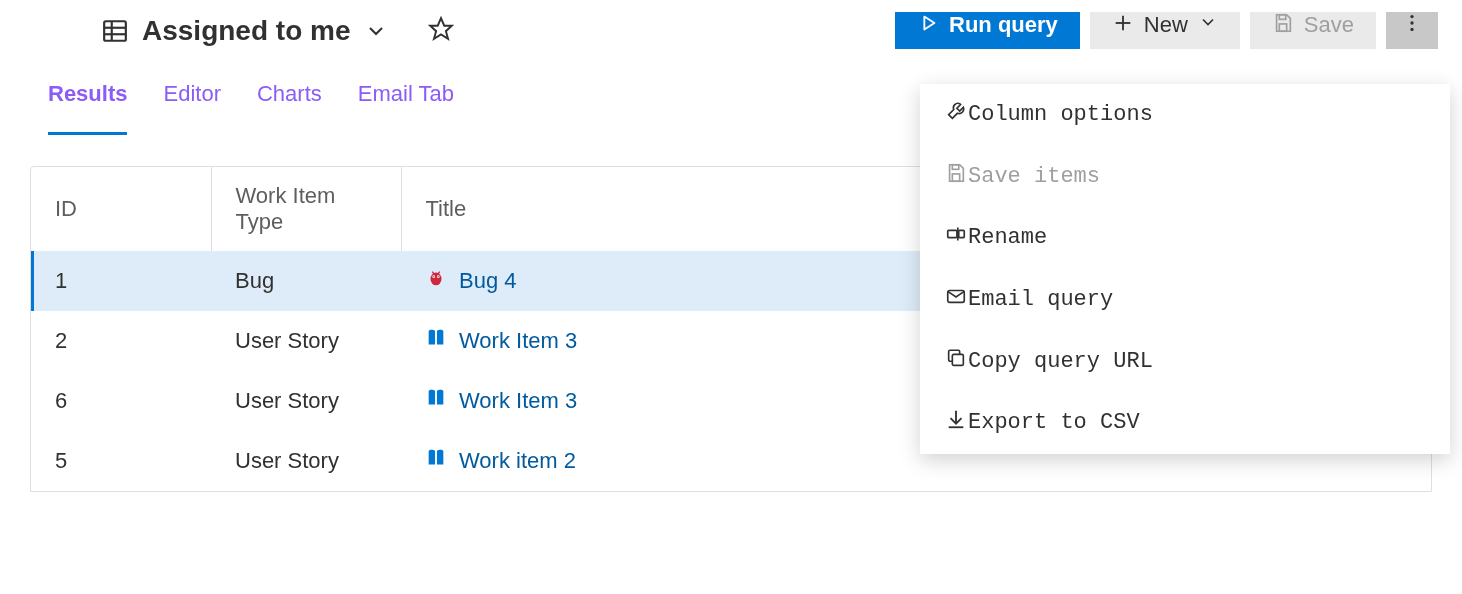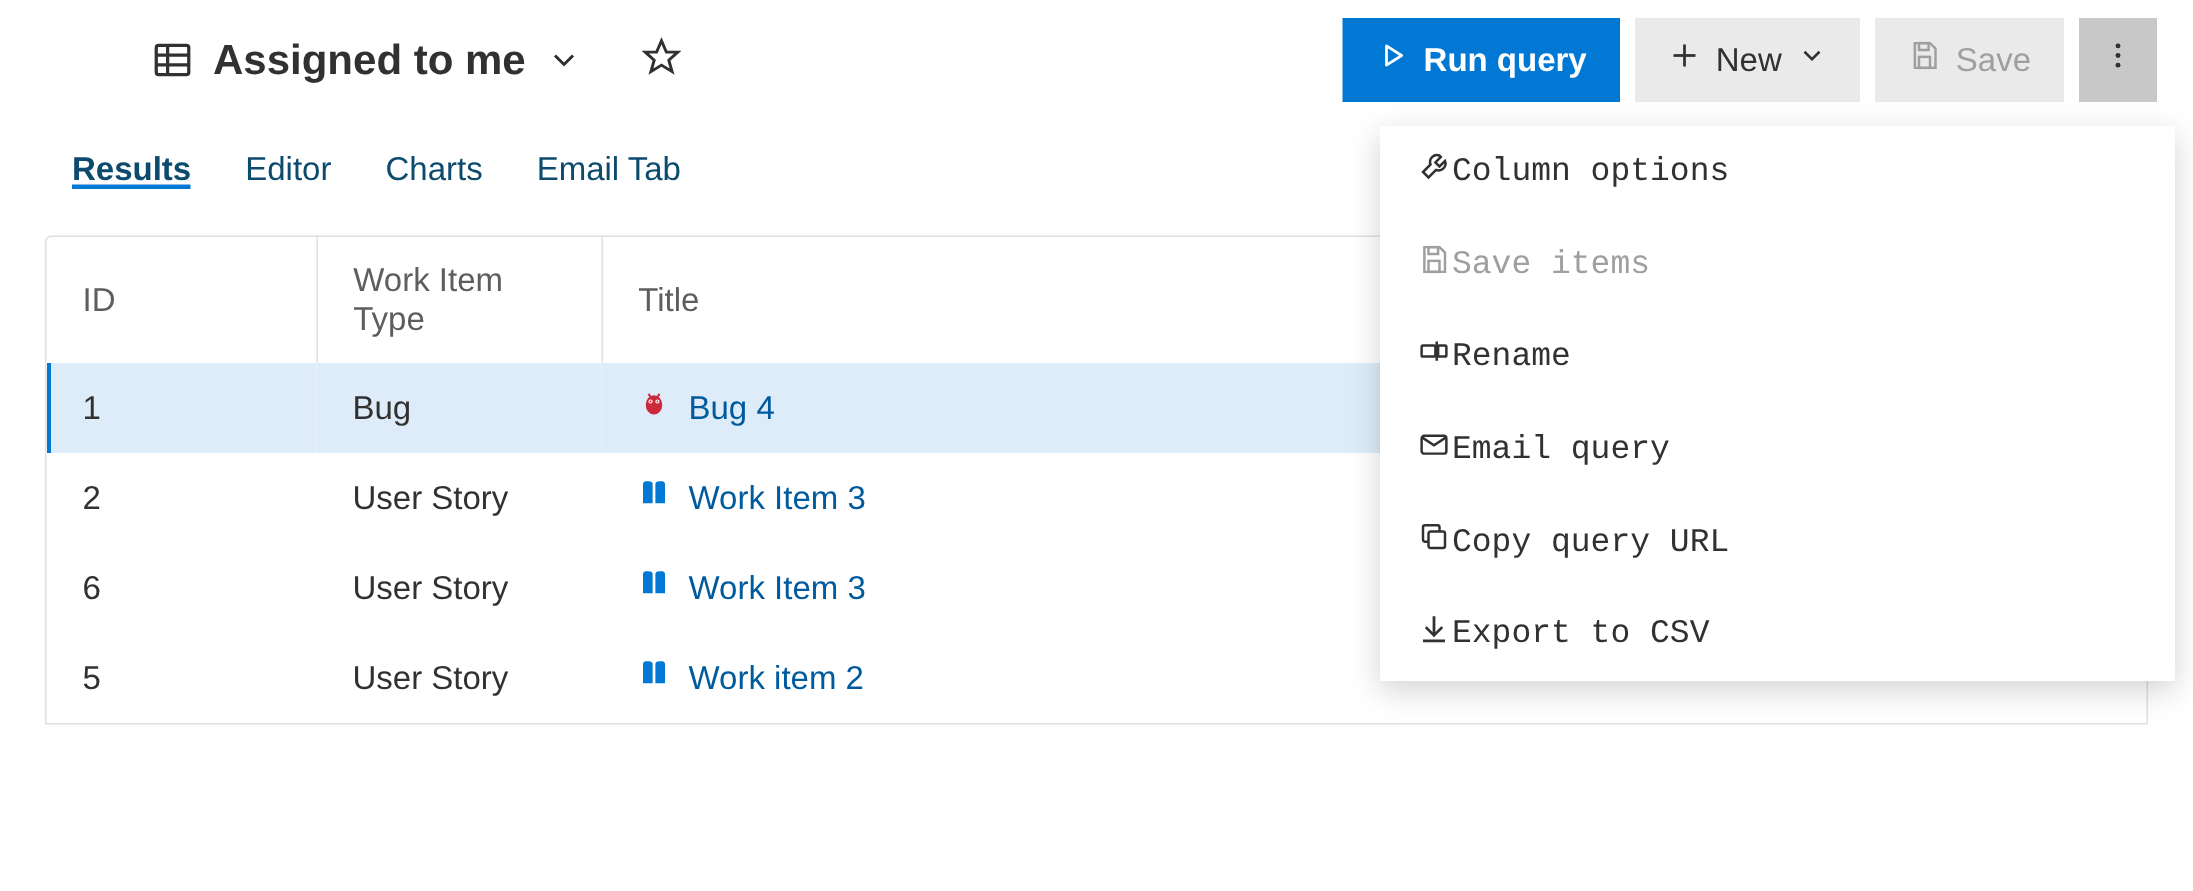--- a/index.html
+++ b/index.html
@@ -39,23 +39,23 @@
       font-weight: 600;
       color: #323130;
     }
     .header-right {
       display: flex;
       align-items: center;
       gap: 10px;
     }
     .btn {
       display: inline-flex;
-      align-items: center;
+      align-items: flex-start;
       gap: 10px;
-      height: 56px;
+      height: 37px;
       padding: 0 22px;
       border: none;
       cursor: pointer;
       font-size: 22px;
       font-family: inherit;
       background: #eaeaea;
       color: #323130;
     }
     .btn-primary {
       background: #0078d4;
@@ -78,23 +78,23 @@
     
     .tabs {
       display: flex;
       gap: 36px;
       padding: 0 0 0 48px;
       border-bottom: 1px solid transparent;
       margin-top: 20px;
       font-size: 22px;
     }
     .tab {
-      padding-bottom: 0;
+      padding-bottom: 28px;
       cursor: pointer;
-      color: #0c4a6e;
+      color: #8b5cf6;
       position: relative;
     }
     .tab.active {
       font-weight: 600;
     }
     .tab.active::after {
       content: "";
       position: absolute;
       left: 0;
       right: 0;

